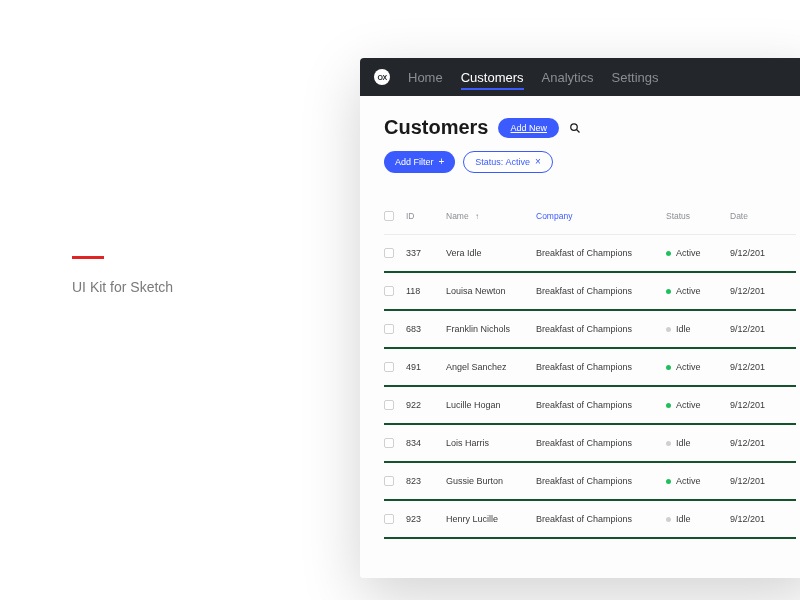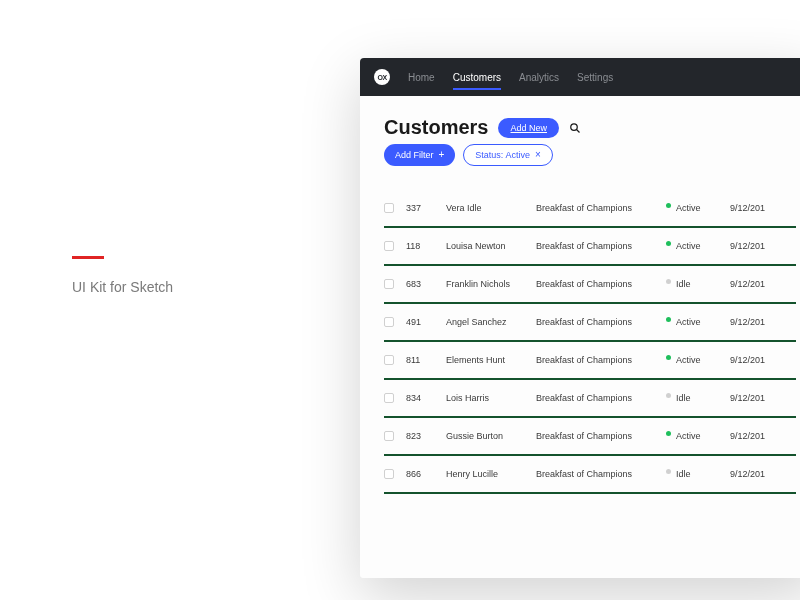--- a/index.html
+++ b/index.html
@@ -57,21 +57,21 @@
   }
   .logo {
     width: 16px; height: 16px;
     border-radius: 50%;
     background: #fff;
     display:flex; align-items:center; justify-content:center;
     font-size: 7px; font-weight:700; color:#23262b;
     letter-spacing:-0.5px;
   }
   .nav-item {
-    font-size: 10px;
+    font-size: 13px;
     color: #8a8d92;
     cursor: pointer;
     position: relative;
     height: 25px;
     display: flex;
     align-items: center;
   }
   .nav-item.active {
     color: #fff;
   }
@@ -107,21 +107,21 @@
     border:none;
     cursor:pointer;
     text-decoration:underline;
   }
   .search-icon {
     width:12px; height:12px;
     color:#1a1a1a;
     cursor:pointer;
   }
   .filters {
-    margin-top:5px;
+    margin-top:12px;
     display:flex;
     gap:8px;
   }
   .chip {
     font-size:9px;
     padding:5px 11px;
     border-radius:12px;
     display:flex;
     align-items:center;
     gap:5px;
@@ -164,21 +164,21 @@
     border:1px solid #d0d0d0;
     border-radius:2px;
     background:#fff;
     cursor:pointer;
   }
   .sort-arrow {
     margin-left:4px;
     font-size:8px;
   }
   .status-cell {
-    display:flex; align-items:flex-start; gap:5px;
+    display:flex; align-items:center; gap:5px;
   }
   .dot {
     width:5px; height:5px; border-radius:50%;
   }
   .dot.active { background:#1fbf5c; }
   .dot.idle { background:#d0d0d0; }
   .date-col { color:#3a3a3a; }
 </style>
 </head>
 <body>
@@ -211,20 +211,33 @@
       <div class="chip solid">
         <span>Add Filter</span>
         <span class="plus">+</span>
       </div>
       <div class="chip outline">
         <span>Status: Active</span>
         <span class="x">×</span>
       </div>
     </div>
     <div class="table">
+      <div class="row header">
+        <div>
+            <div class="cb"></div>
+          </div>
+        <div>ID</div>
+        <div>
+          <span>Name</span>
+          <span class="sort-arrow">↑</span>
+        </div>
+        <div class="company-col">Company</div>
+        <div>Status</div>
+        <div>Date</div>
+      </div>
       <div id="table-body">
           <div class="row">
             <div>
               <div class="cb"></div>
             </div>
             <div>337</div>
             <div>Vera Idle</div>
             <div>Breakfast of Champions</div>
             <div class="status-cell">
               <span class="dot active"></span>
@@ -268,22 +281,22 @@
             <div class="status-cell">
               <span class="dot active"></span>
               <span>Active</span>
             </div>
             <div class="date-col">9/12/201</div>
           </div>
           <div class="row">
             <div>
               <div class="cb"></div>
             </div>
-            <div>811</div>
-            <div>Elements Hunt</div>
+            <div>922</div>
+            <div>Lucille Hogan</div>
             <div>Breakfast of Champions</div>
             <div class="status-cell">
               <span class="dot active"></span>
               <span>Active</span>
             </div>
             <div class="date-col">9/12/201</div>
           </div>
           <div class="row">
             <div>
               <div class="cb"></div>
@@ -307,21 +320,21 @@
             <div class="status-cell">
               <span class="dot active"></span>
               <span>Active</span>
             </div>
             <div class="date-col">9/12/201</div>
           </div>
           <div class="row">
             <div>
               <div class="cb"></div>
             </div>
-            <div>866</div>
+            <div>923</div>
             <div>Henry Lucille</div>
             <div>Breakfast of Champions</div>
             <div class="status-cell">
               <span class="dot idle"></span>
               <span>Idle</span>
             </div>
             <div class="date-col">9/12/201</div>
           </div>
         </div>
     </div>

